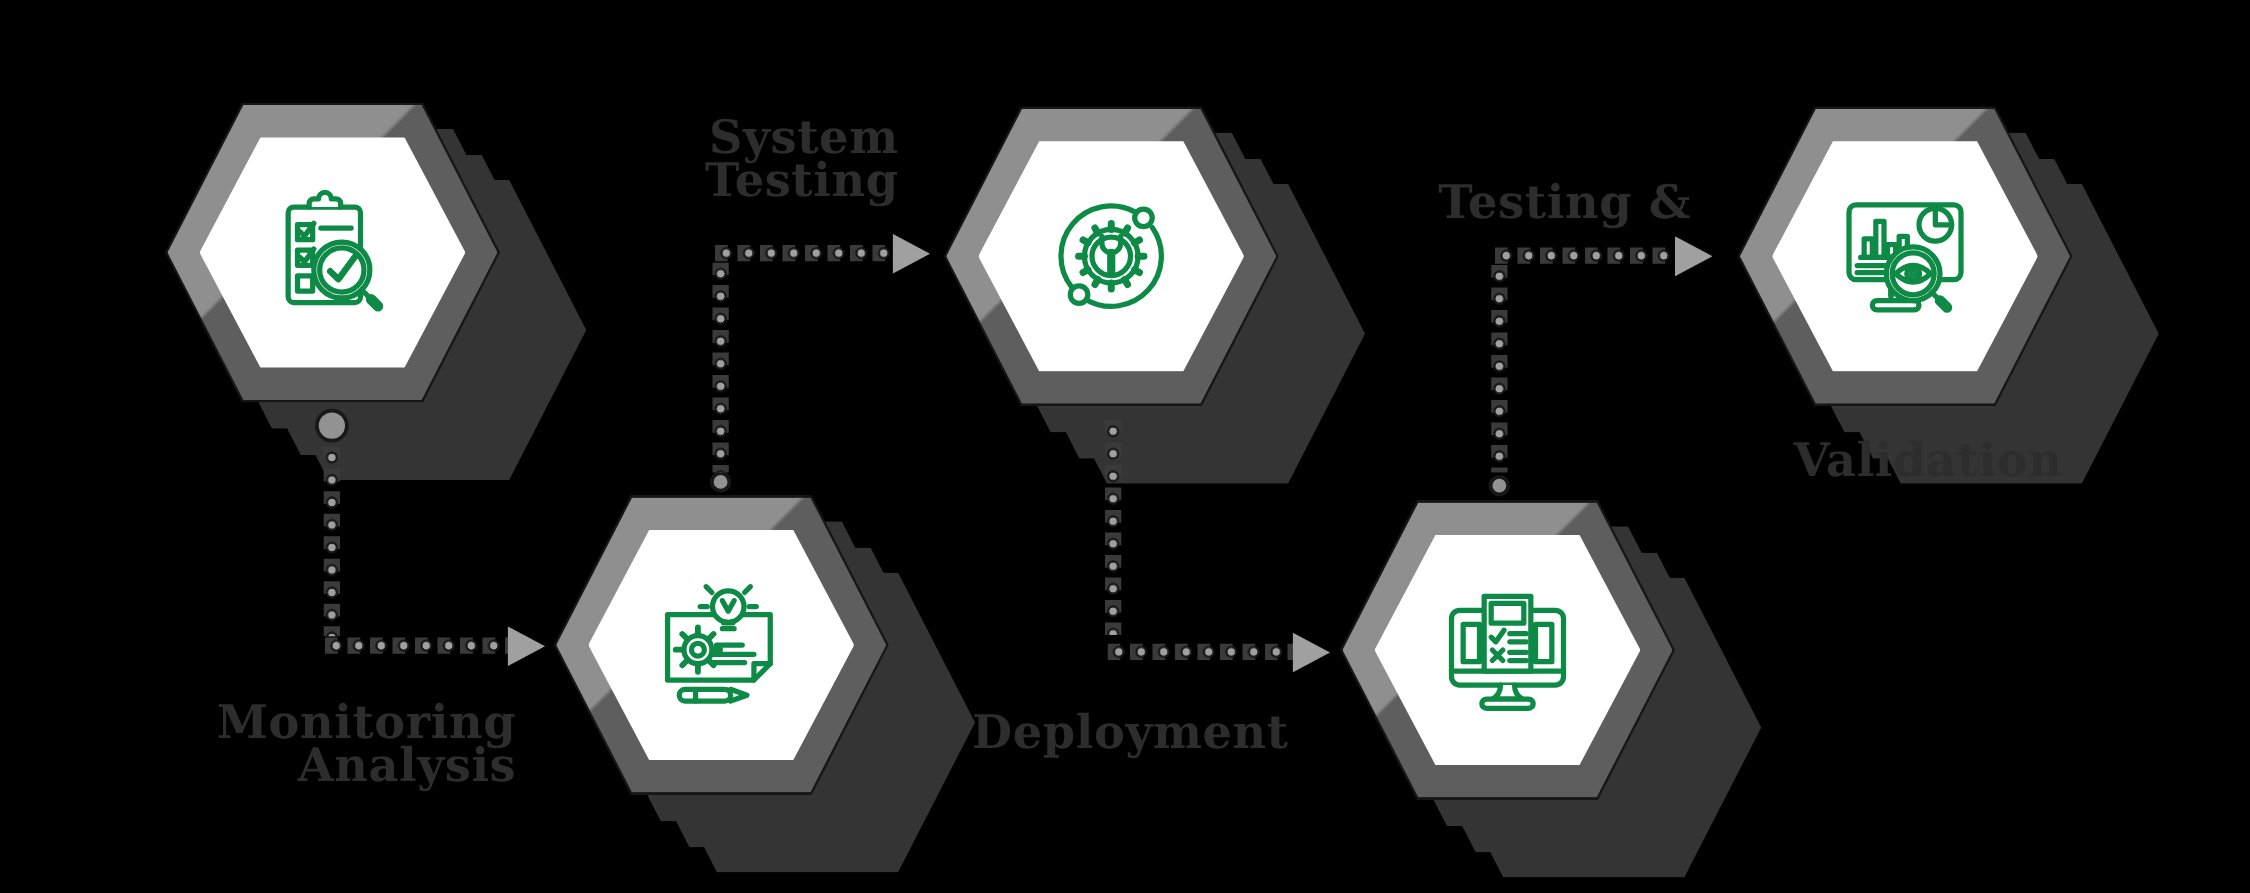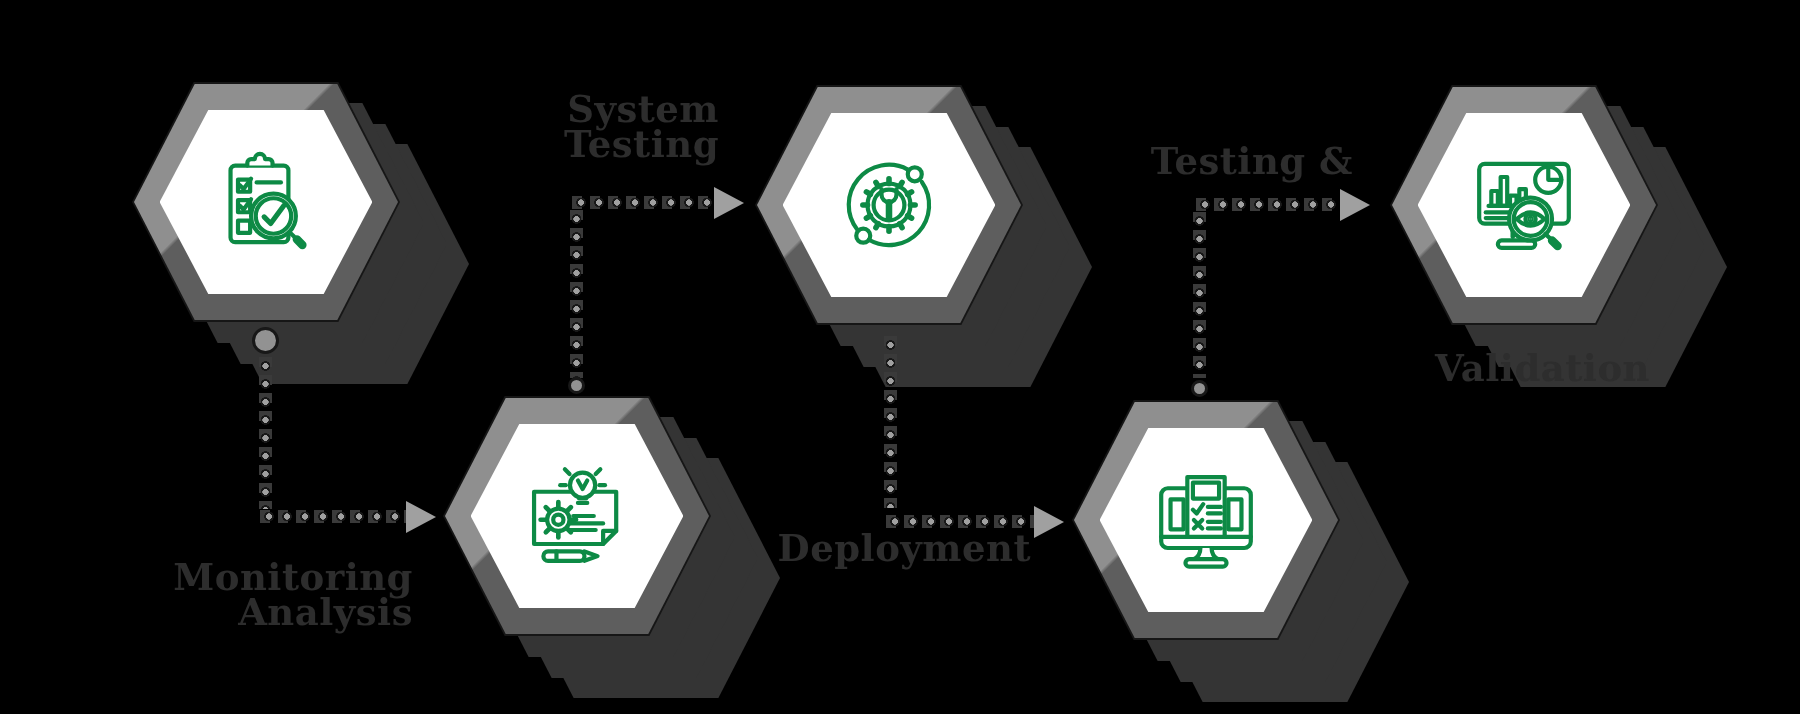--- a/index.html
+++ b/index.html
@@ -243,21 +243,21 @@
   </div>
 
   <div class="stage-label" style="left:133px;top:560px;">
     <div>Monitoring</div>
     <div>Analysis</div>
   </div>
   <div class="stage-label" style="left:439px;top:92px;">
     <div>System</div>
     <div>Testing</div>
   </div>
-  <div class="stage-label" style="left:751px;top:531px;">
+  <div class="stage-label" style="left:751px;top:568px;">
     <div>Deployment</div>
   </div>
   <div class="stage-label" style="left:1073px;top:106px;margin-top:38px;">
     <div>Testing &amp;</div>
   </div>
   <div class="stage-label" style="left:1370px;top:351px;">
     <div>Validation</div>
   </div>
 
 </div>

